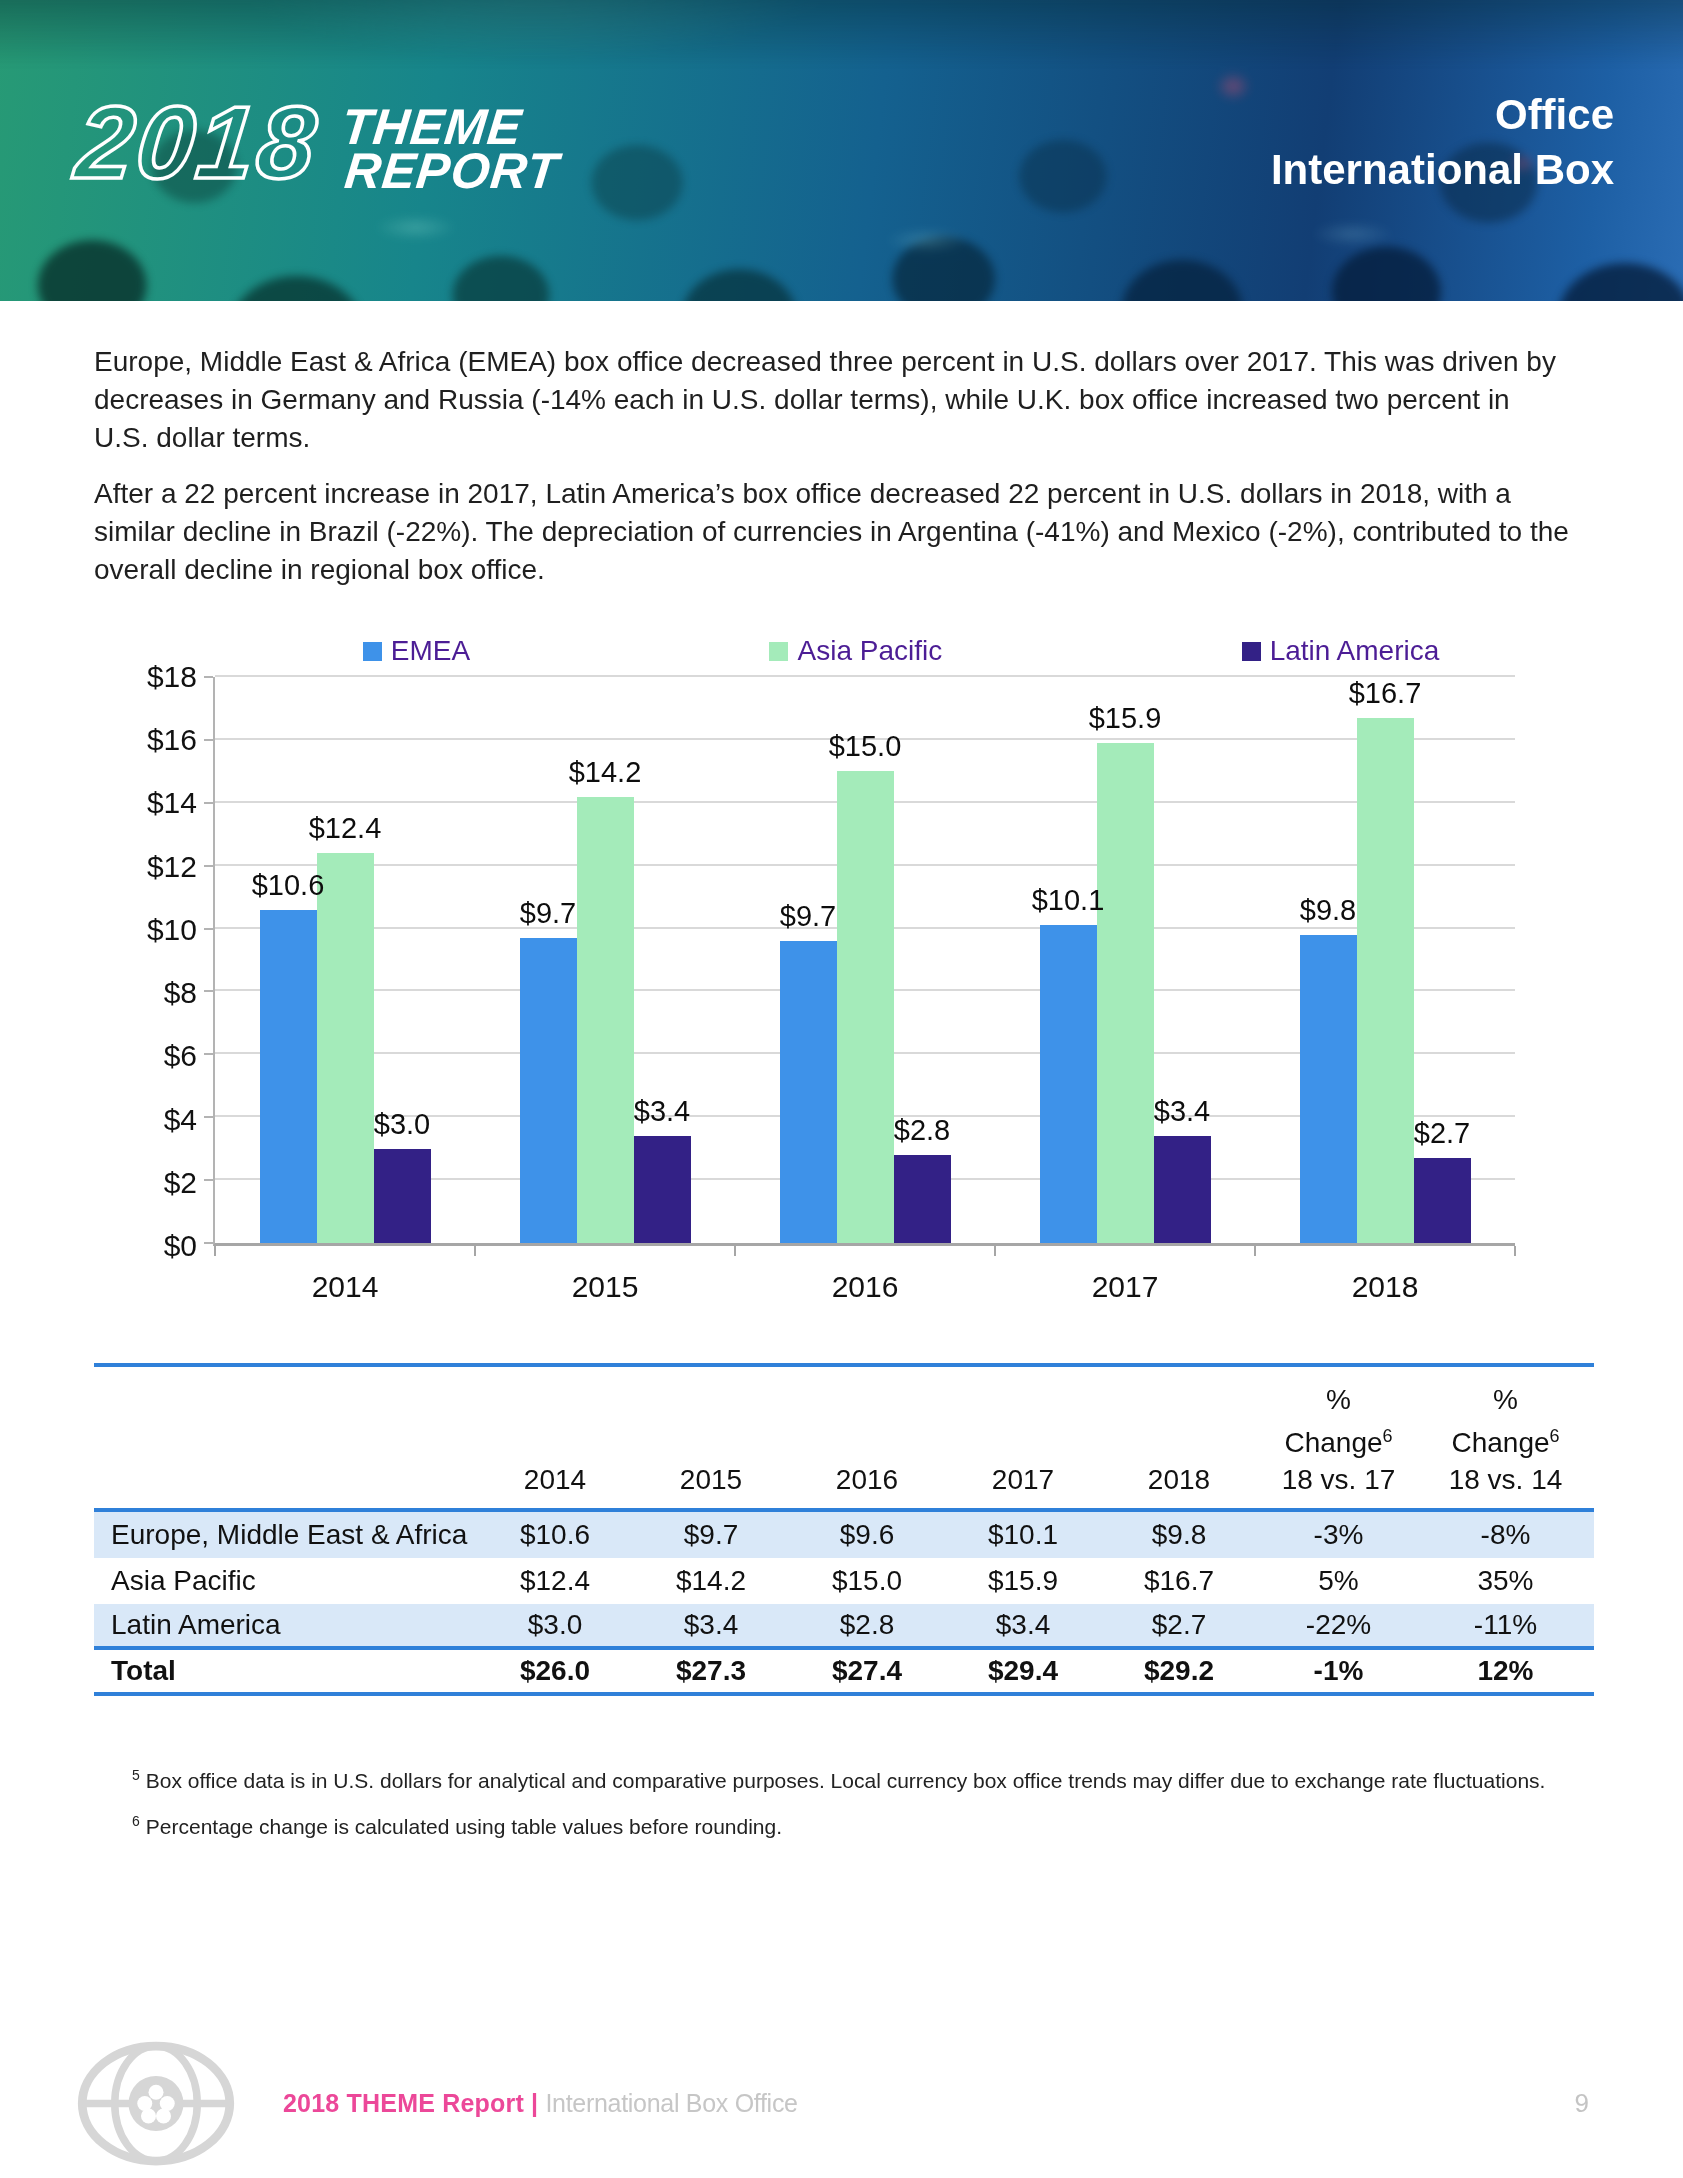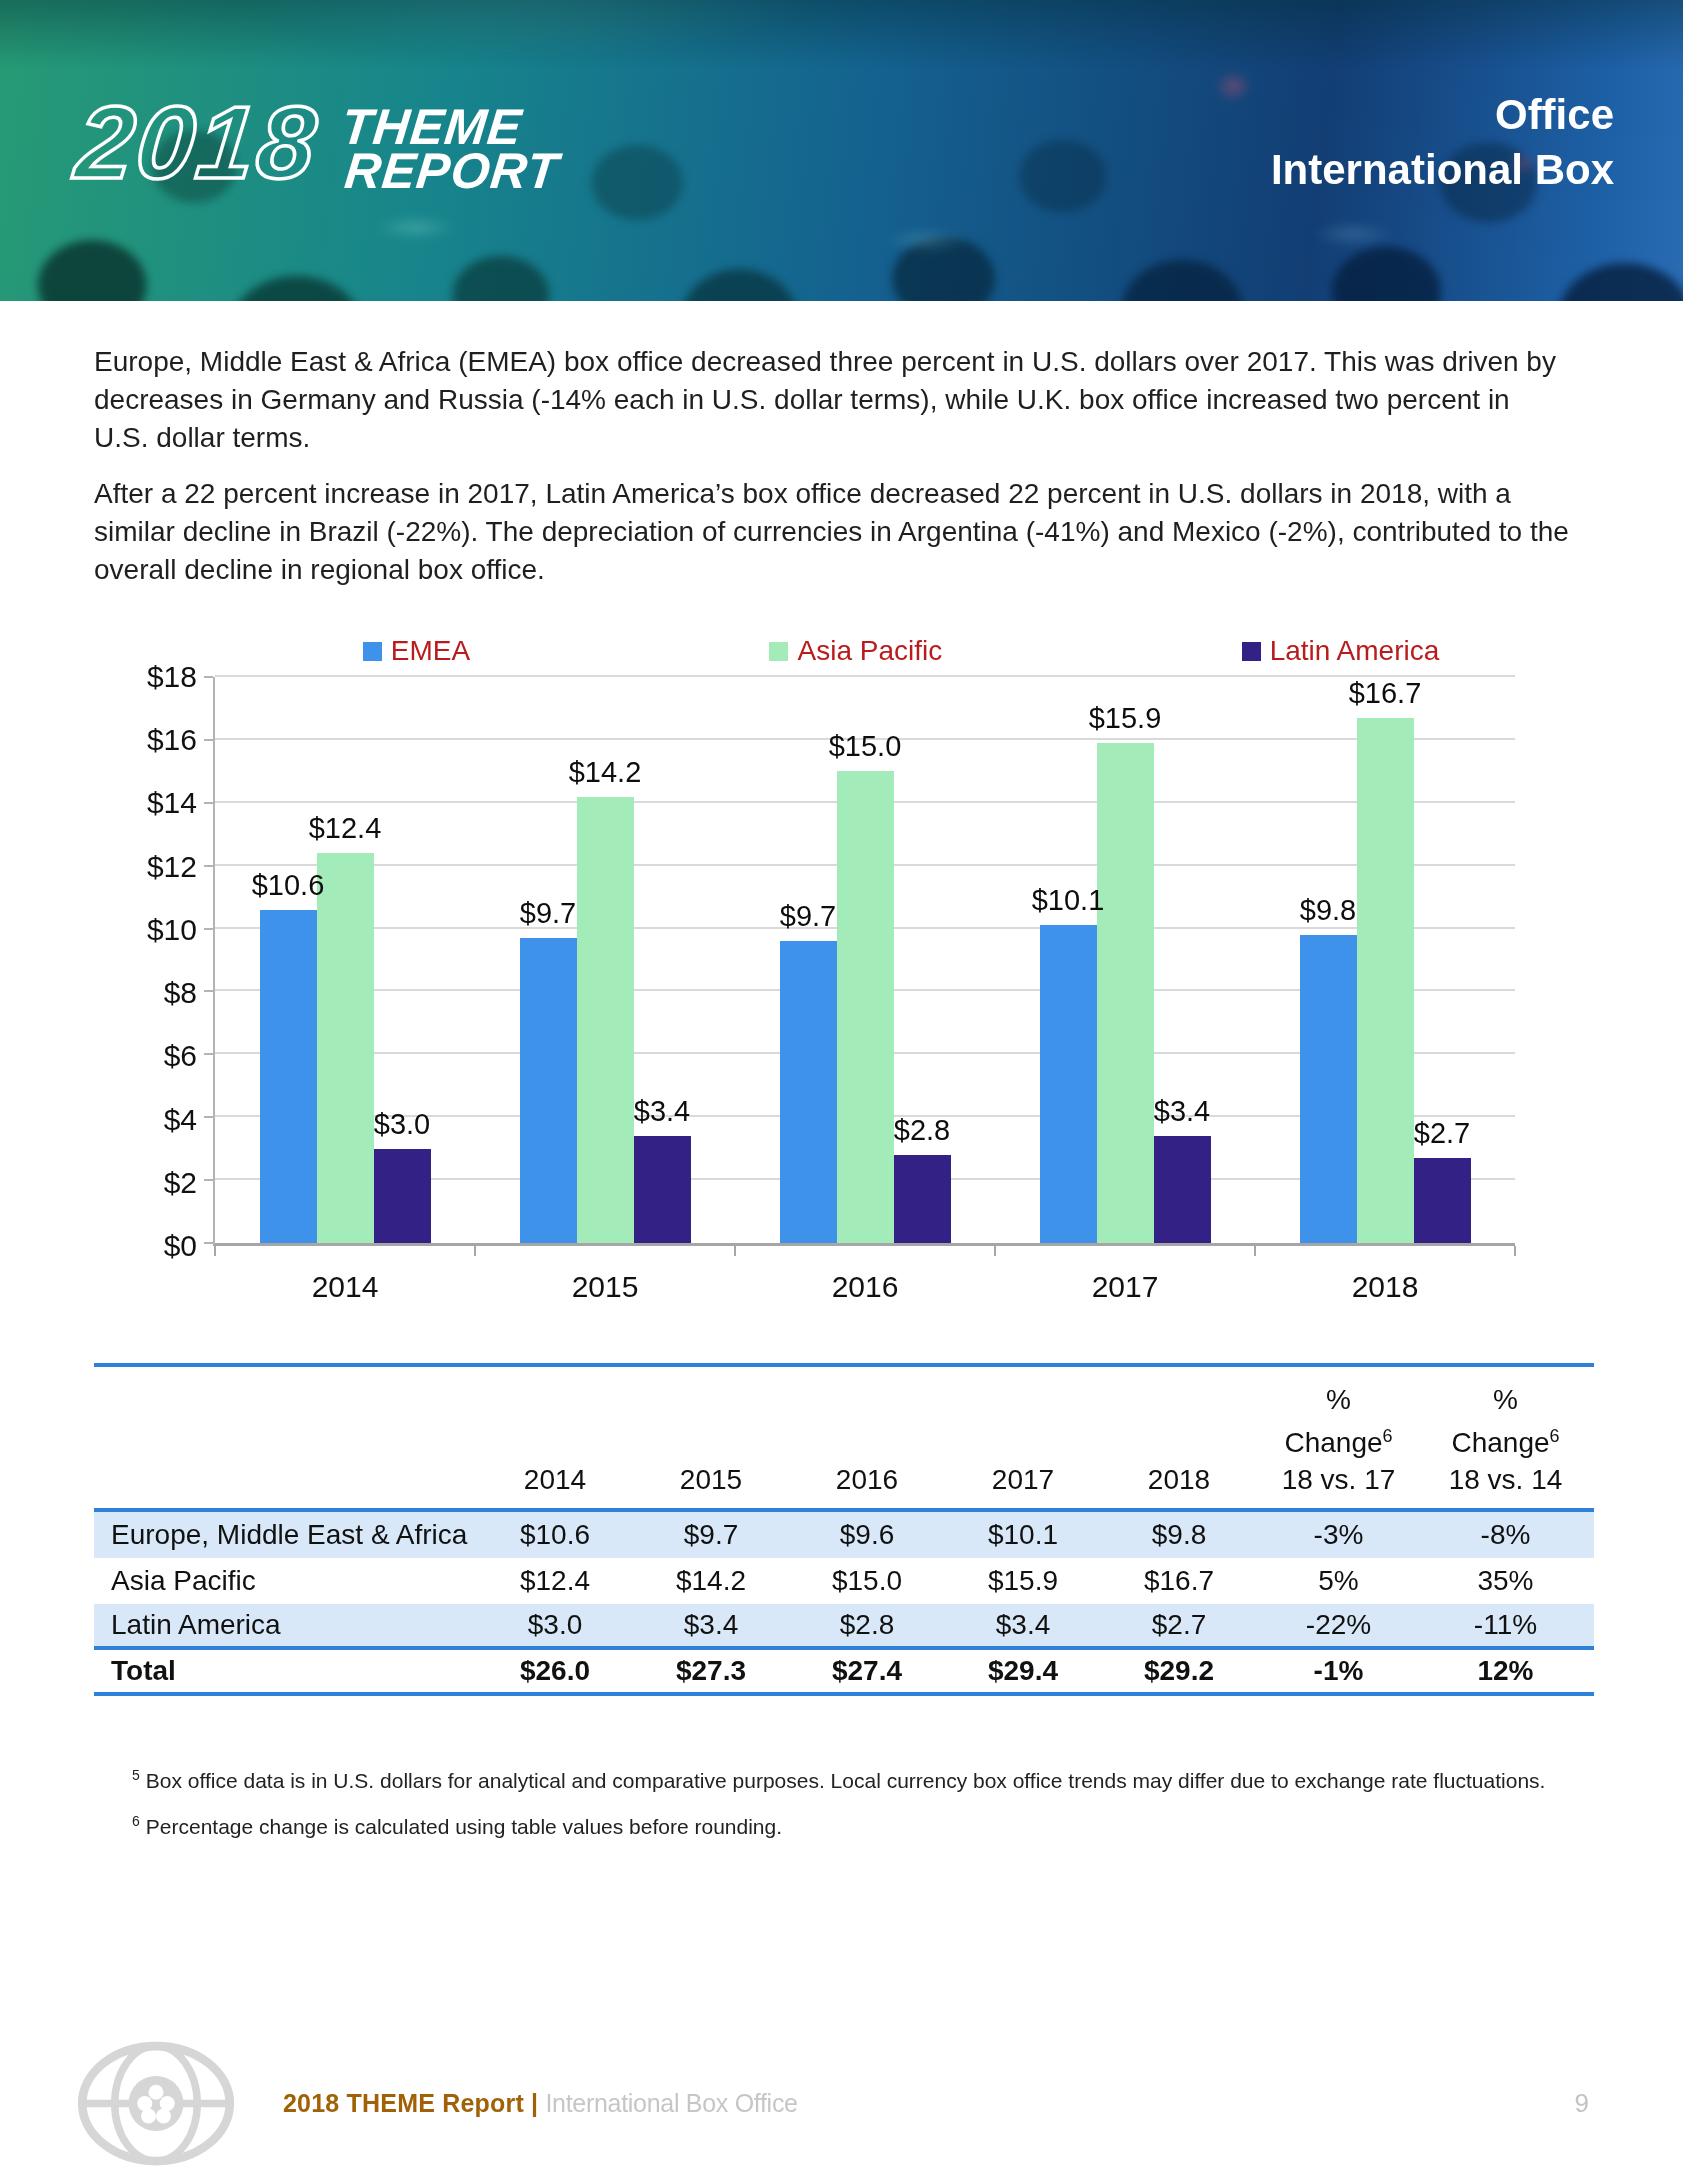--- a/index.html
+++ b/index.html
@@ -59,21 +59,21 @@
 
   
   .content { padding:0 94px; }
   .paras { margin-top:42px; }
   .paras p { font-size:28px; line-height:38px; font-weight:400; color:#1f1f1f; margin-bottom:18px; max-width:1475px; }
 
   
   .chart-title { text-align:center; margin-top:65px; font-size:31px; font-weight:700; color:#0d0d0d; }
   .chart-title sup { font-size:19px; }
   .legend { margin-left:119px; margin-top:46px; display:flex; justify-content:space-around; align-items:center; }
-  .legend-item { display:flex; align-items:center; font-size:28px; color:#b91c1c; }
+  .legend-item { display:flex; align-items:center; font-size:28px; color:#4c1d95; }
   .legend-swatch { width:19px; height:19px; margin-right:9px; }
   .chart-body { display:flex; margin-top:10px; }
   .y-axis { position:relative; width:119px; height:569px; }
   .ylabel { position:absolute; right:16px; transform:translateY(50%); font-size:30px; color:#111; }
   .plot {
     position:relative; flex:1; height:569px; margin-right:74px;
     border-left:2px solid #b3b3b3; border-bottom:3px solid #a6a6a6;
   }
   .gridline { position:absolute; left:0; right:0; height:2px; background:#d9d9d9; }
   .ytick { position:absolute; left:-11px; width:9px; height:2px; background:#b3b3b3; transform:translateY(50%); }
@@ -100,21 +100,21 @@
 
   
   .footnotes { margin-top:59px; padding-left:38px; }
   .footnote { font-size:21px; line-height:40px; color:#222; }
   .footnote sup { font-size:14px; margin-right:6px; }
 
   
   .footer { position:absolute; left:77px; right:94px; bottom:12px; display:flex; align-items:center; }
   .footer-logo { width:158px; height:125px; }
   .footer-text { margin-left:48px; font-size:25px; color:#bdbdbd; letter-spacing:0.2px; }
-  .footer-text .bold { font-weight:700; color:#a16207; }
+  .footer-text .bold { font-weight:700; color:#ec4899; }
   .footer-text .light { color:#c6c6c6; letter-spacing:-0.3px; }
   .page-num { margin-left:auto; font-size:26px; color:#c4c4c4; }
 </style>
 </head>
 <body>
 
 <div class="page">
 
   <header class="banner">
     <div class="crowd"></div>

